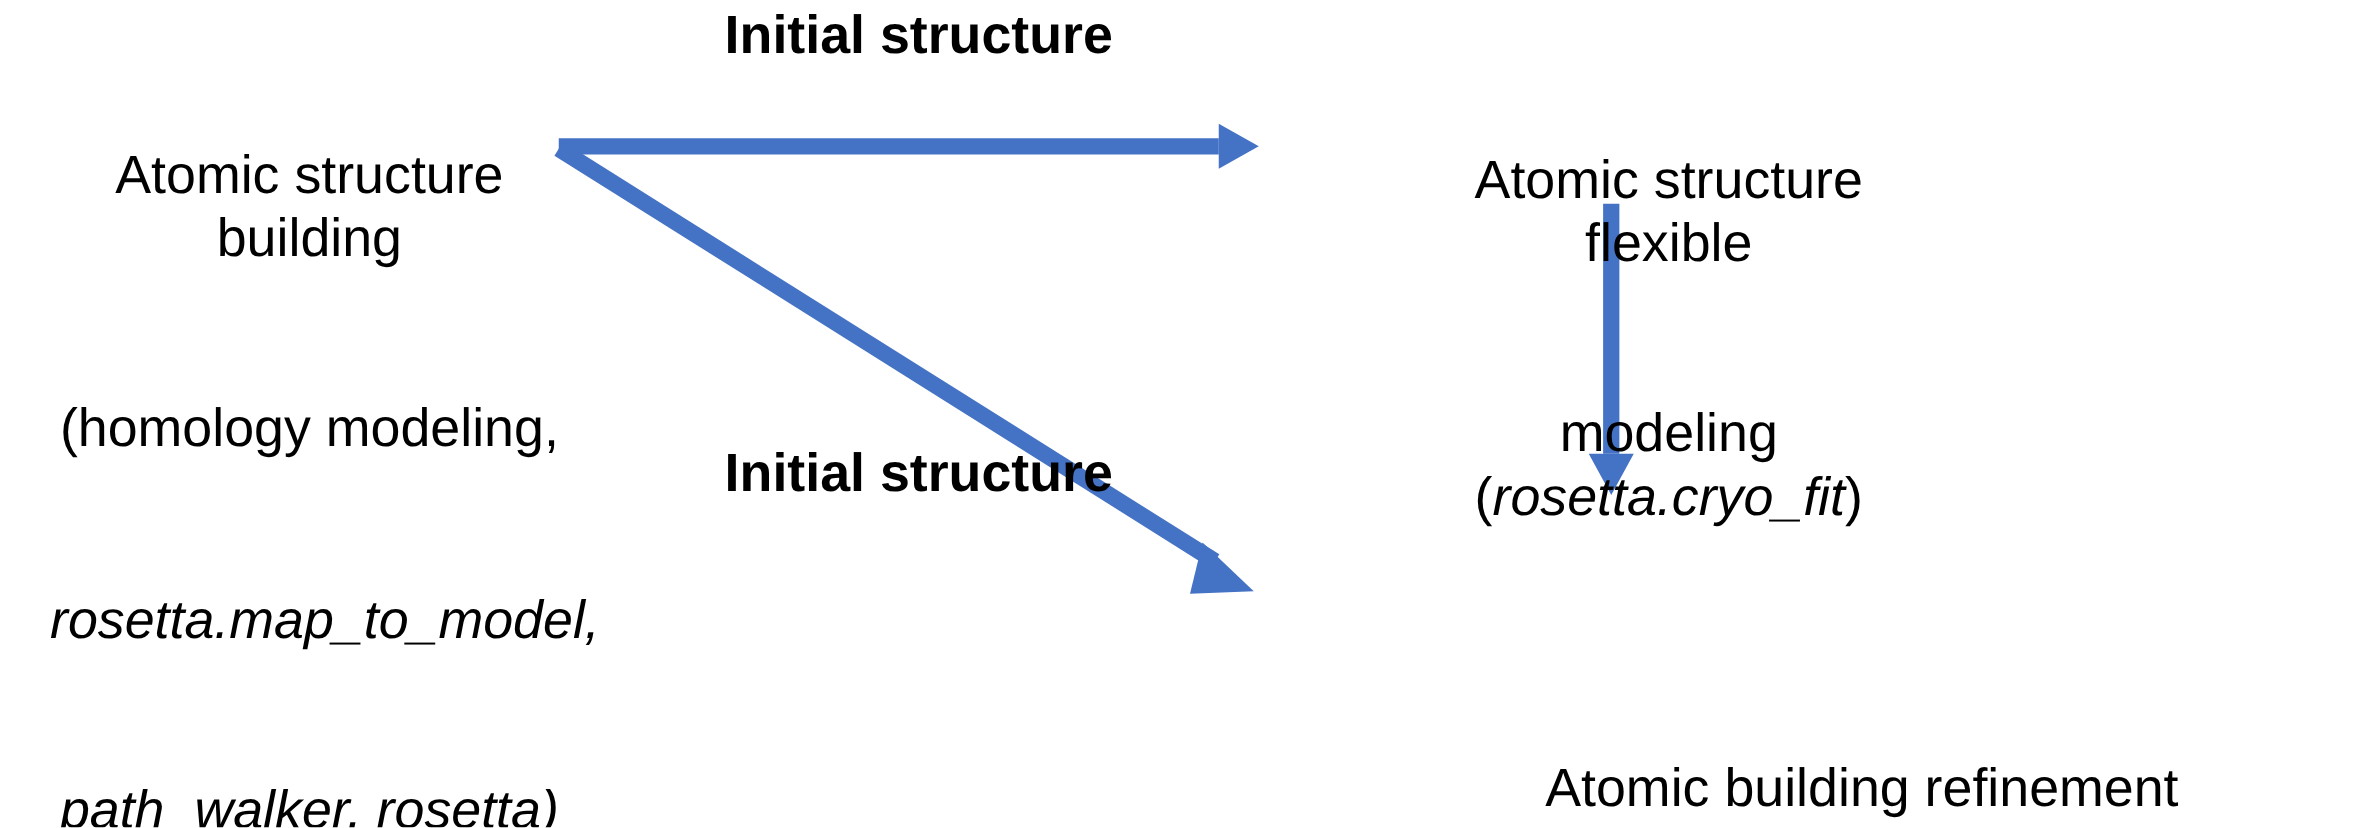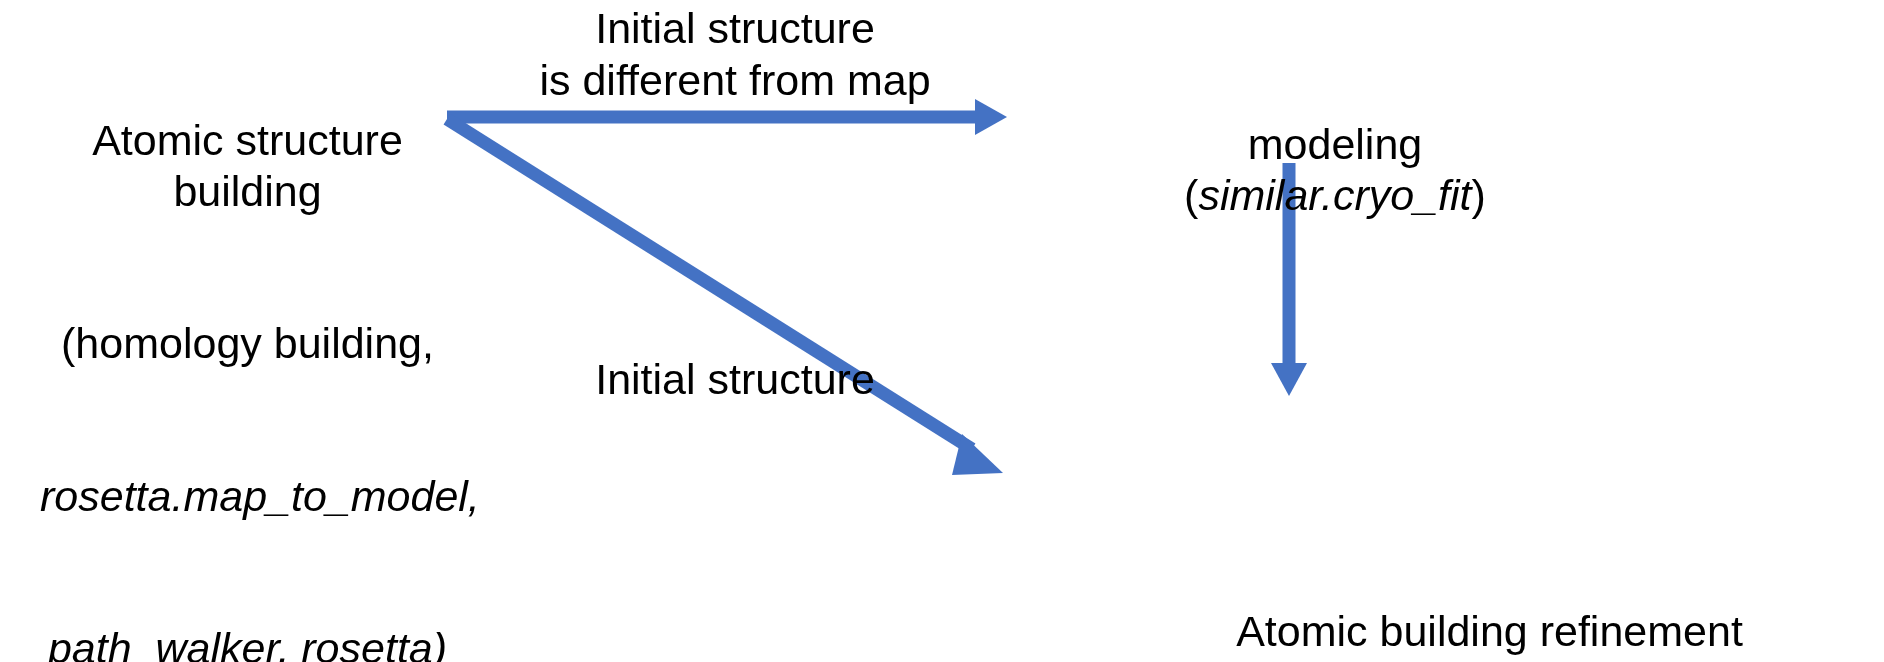--- a/index.html
+++ b/index.html
@@ -29,21 +29,21 @@
     white-space: pre-wrap;
   }
   .node .ln { display: block; padding-left: 40px; }
   .node .it { font-style: italic; }
   .edge-label {
     position: absolute;
     text-align: center;
     line-height: 1.22;
     color: #000000;
     font-size: 43px;
-    font-weight: 400;
+    font-weight: 700;
   }
   .edge-label .ln { display: block; }
   svg.arrows {
     position: absolute;
     left: 0;
     top: 0;
     width: 1884px;
     height: 662px;
     overflow: visible;
   }
@@ -73,36 +73,36 @@
     </g>
 
     <g>
       <line x1="1289" y1="163" x2="1289" y2="363" stroke="#4472c4" stroke-width="13" stroke-linecap="butt"></line>
       <polygon points="1271,363 1307,363 1289,396" fill="#4472c4"></polygon>
     </g>
   </svg>
 
   <div class="node" id="node-build">
     <span class="ln">Atomic structure building</span>
-    <span class="ln">(homology building,</span>
+    <span class="ln">(homology modeling,</span>
     <span class="ln it">rosetta.map_to_model,</span>
     <span class="ln"><span class="it">path_walker, rosetta)</span></span>
   </div>
 
   <div class="edge-label" id="label-different">
     <span class="ln">Initial structure</span>
-    <span class="ln">is different from map</span>
   </div>
 
   <div class="edge-label" id="label-similar">
     <span class="ln">Initial structure</span>
   </div>
 
   <div class="node" id="node-fitting">
-    <span class="ln"><span>modeling (</span><span class="it">similar.cryo_fit</span><span>)</span></span>
+    <span class="ln">Atomic structure flexible</span>
+    <span class="ln"><span>modeling (</span><span class="it">rosetta.cryo_fit</span><span>)</span></span>
   </div>
 
   <div class="node" id="node-refine">
     <span class="ln">Atomic building refinement</span>
     
   </div>
 
 </div>
 
 </body></html>

